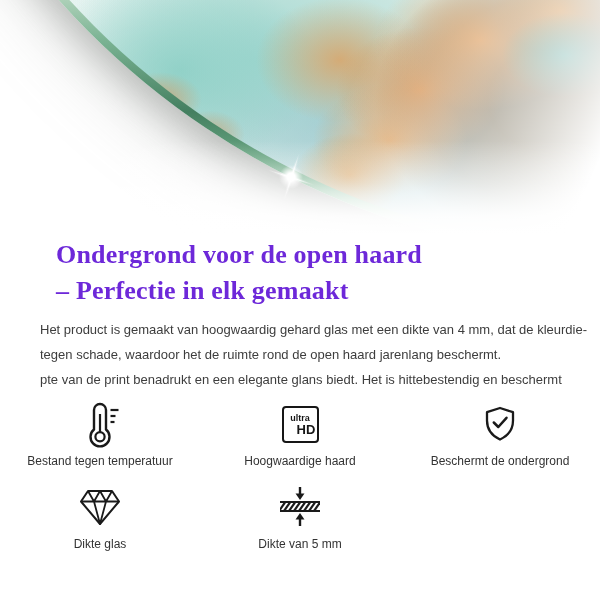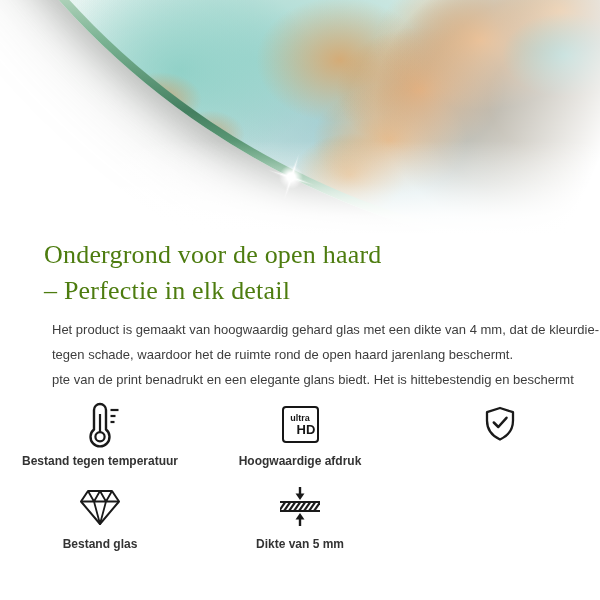--- a/index.html
+++ b/index.html
@@ -47,31 +47,31 @@
     background:linear-gradient(to bottom, rgba(255,255,255,0) 60%, rgba(255,255,255,.45) 78%, rgba(255,255,255,.92) 92%, #fff 100%);}
   .sparkle{position:absolute;left:267px;top:153px;width:48px;height:48px;transform:rotate(18deg);z-index:6;}
   .sparkle::before{content:"";position:absolute;left:0;top:22.5px;width:48px;height:3px;
     background:radial-gradient(closest-side, #fff 30%, rgba(255,255,255,0));filter:blur(.4px);}
   .sparkle::after{content:"";position:absolute;left:22.5px;top:0;width:3px;height:48px;
     background:radial-gradient(closest-side, #fff 30%, rgba(255,255,255,0));filter:blur(.4px);}
   .sparkle .core{position:absolute;left:12px;top:12px;width:24px;height:24px;
     background:radial-gradient(circle, #fff 0 4px, rgba(255,255,255,0) 12px);}
   
   .title{
-    margin:2px 0 0 4px;padding:0 40px;font-family:"Liberation Serif","DejaVu Serif",serif;
-    font-size:26px;line-height:36px;font-weight:400;color:#4d7c0f;letter-spacing:.2px;
+    margin:2px 0 0 16px;padding:0 40px;font-family:"Liberation Serif","DejaVu Serif",serif;
+    font-size:26px;line-height:36px;font-weight:700;color:#6d28d9;letter-spacing:.2px;
   }
   .title span{display:block;white-space:nowrap;}
-  .desc{margin:8px 0 0 0;padding:0 52px;font-size:13px;line-height:25px;color:#3d3d3d;}
+  .desc{margin:8px 0 0 0;padding:0 40px;font-size:13px;line-height:25px;color:#3d3d3d;}
   .desc span{display:block;white-space:nowrap;}
   
   .features{display:grid;grid-template-columns:repeat(3,1fr);row-gap:14px;margin-top:8px;}
   .feature{display:flex;flex-direction:column;align-items:center;}
   .icon-box{height:48px;display:flex;align-items:center;justify-content:center;}
-  .feature-label{margin-top:6px;font-size:12px;line-height:15px;color:#333;text-align:center;font-weight:bold;}
+  .feature-label{margin-top:6px;font-size:12px;line-height:15px;color:#333;text-align:center;}
   .icon-stroke{stroke:#1a1a1a;fill:none;}
   .uhd-box{
     width:33px;height:33px;border:2.2px solid #161616;border-radius:4px;
     display:flex;flex-direction:column;align-items:center;justify-content:center;color:#161616;
   }
   .uhd-top{font-size:9px;font-weight:600;line-height:10px;letter-spacing:0;}
   .uhd-bottom{font-size:13px;font-weight:800;line-height:13px;letter-spacing:.2px;margin-left:12px;}
 </style>
 </head>
 <body>
@@ -83,21 +83,21 @@
     <div class="disc-face"></div>
     <div class="hero-fade-right"></div>
     <div class="hero-fade-bottom"></div>
     <div class="sparkle">
         <div class="core"></div>
       </div>
   </div>
 
   <h1 class="title">
     <span>Ondergrond voor de open haard</span>
-    <span>– Perfectie in elk detail</span>
+    <span>– Perfectie in elk gemaakt</span>
   </h1>
 
   <p class="desc">
     <span>Het product is gemaakt van hoogwaardig gehard glas met een dikte van 4 mm, dat de kleurdie-</span>
     <span>tegen schade, waardoor het de ruimte rond de open haard jarenlang beschermt.</span>
     <span>pte van de print benadrukt en een elegante glans biedt. Het is hittebestendig en beschermt</span>
   </p>
 
   <div class="features">
 
@@ -115,40 +115,41 @@
       <div class="feature-label">Bestand tegen temperatuur</div>
     </div>
 
     <div class="feature">
       <div class="icon-box">
         <div class="uhd-box">
           <span class="uhd-top">ultra</span>
           <span class="uhd-bottom">HD</span>
         </div>
       </div>
-      <div class="feature-label">Hoogwaardige afdruk</div>
+      <div class="feature-label">Hoogwaardige haard</div>
     </div>
 
     <div class="feature">
       <div class="icon-box">
         <svg width="34" height="38" viewBox="0 0 34 38">
           <path class="icon-stroke" stroke-width="2.3" stroke-linejoin="round" d="M17 3 L30 7.2 V15.5 C30 24.5 24.6 31 17 34.5 C9.4 31 4 24.5 4 15.5 V7.2 Z"></path>
           <path class="icon-stroke" stroke-width="2.5" stroke-linecap="round" stroke-linejoin="round" d="M10.8 17.5 L15.3 22 L23.5 12.8"></path>
         </svg>
       </div>
+      <div class="feature-label">Beschermt de ondergrond</div>
     </div>
 
     <div class="feature">
       <div class="icon-box">
         <svg width="46" height="40" viewBox="0 0 46 40">
           <path class="icon-stroke" stroke-width="2" stroke-linejoin="round" d="M11 4 L35 4 L42 14.5 L23 37 L4 14.5 Z"></path>
           <path class="icon-stroke" stroke-width="1.8" stroke-linejoin="round" d="M4 14.5 H42 M11 4 L17 14.5 L23 4 L29 14.5 L35 4 M17 14.5 L23 37 L29 14.5"></path>
         </svg>
       </div>
-      <div class="feature-label">Bestand glas</div>
+      <div class="feature-label">Dikte glas</div>
     </div>
 
 
     <div class="feature">
       <div class="icon-box">
         <svg width="46" height="44" viewBox="0 0 46 44">
           <defs>
               <clipPath id="barclip">
                 <rect x="3" y="17.5" width="40" height="8"></rect>
               </clipPath>

